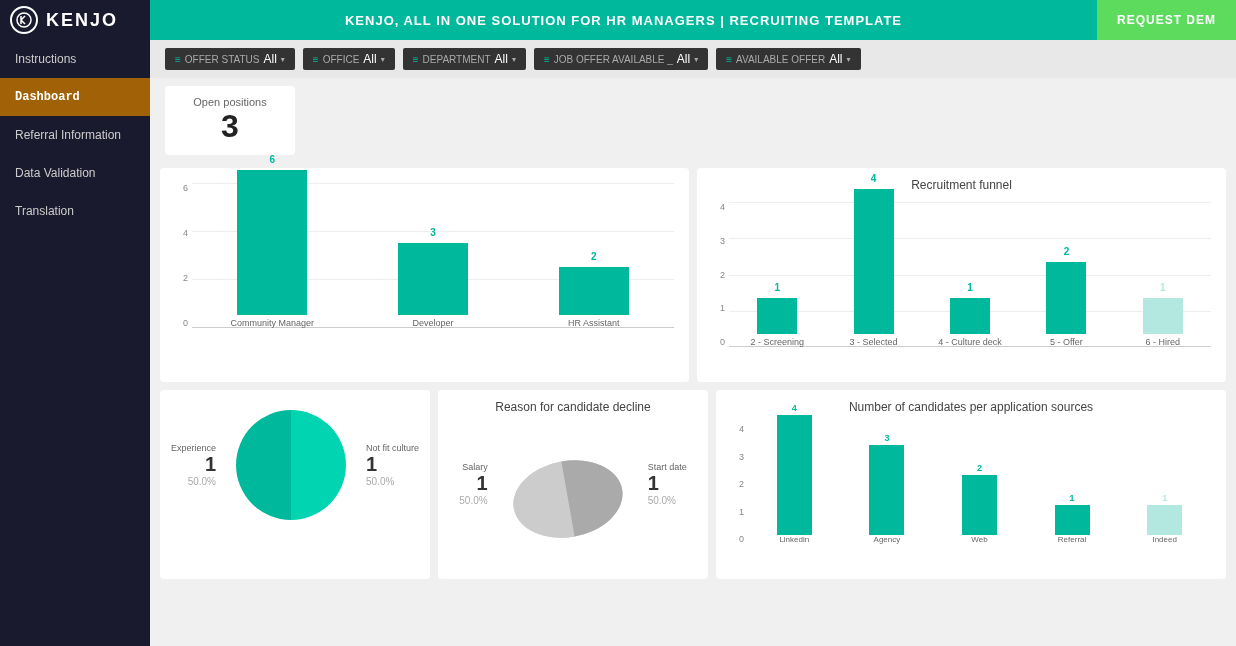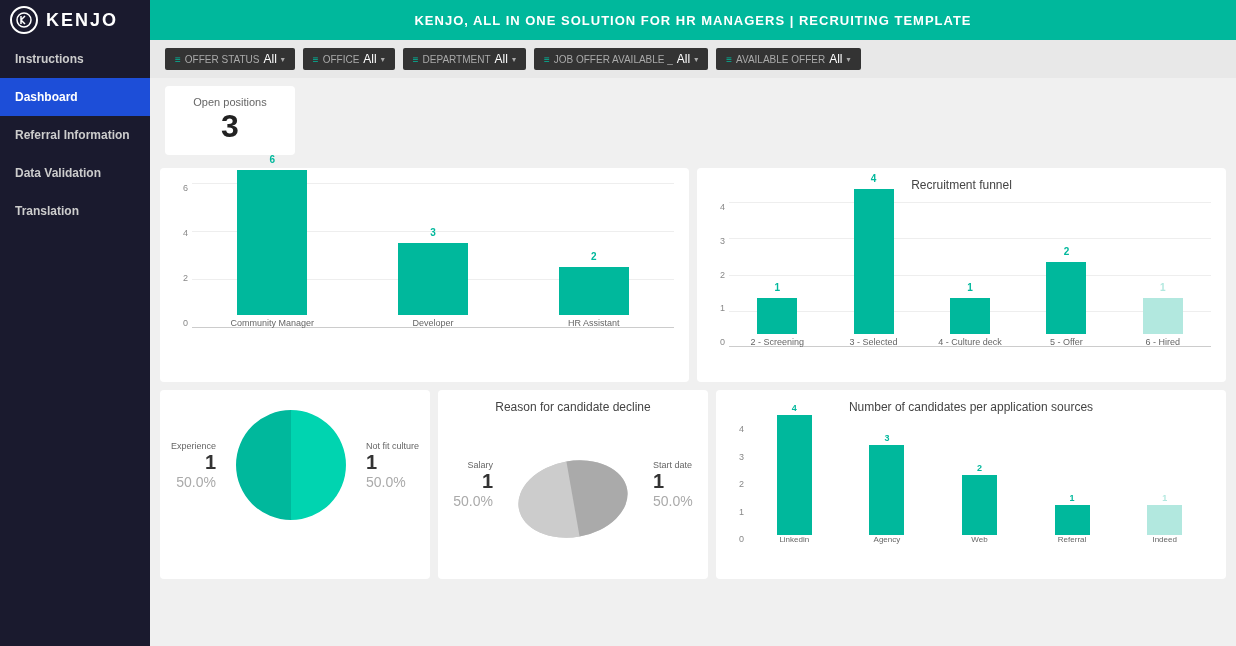--- a/index.html
+++ b/index.html
@@ -68,26 +68,26 @@
       width: 150px;
       background: #1a1a2e;
       color: white;
       flex-shrink: 0;
     }
     .sidebar-item {
       padding: 12px 15px;
       font-size: 12px;
       cursor: pointer;
       color: #ccc;
+    }
+    .sidebar-item.active {
+      background: #a16207;
+      color: white;
       font-weight: bold;
-    }
-    .sidebar-item.active {
-      background: #1d4ed8;
-      color: white;
-      font-weight: bold;
+      font-family: Liberation Mono, monospace;
     }
 
     
     .content {
       flex: 1;
       background: #f0f0f0;
       overflow: hidden;
     }
 
     
@@ -178,21 +178,21 @@
     .pie-label-left {
       text-align: right;
       font-size: 9px;
       color: #666;
     }
     .pie-label-right {
       text-align: left;
       font-size: 9px;
       color: #666;
     }
-    .pie-label-pct { color: #aaa; font-size: 14px; }
+    .pie-label-pct { color: #aaa; font-size: 10px; }
     .app-bar-group {
       display: flex;
       flex-direction: column;
       align-items: center;
     }
     .app-bar-lbl {
       font-size: 8px;
       color: #666;
       text-align: center;
     }
@@ -204,20 +204,21 @@
   <div class="header-logo">
     <div class="logo-icon">
       <svg width="18" height="18" viewBox="0 0 18 18">
         <circle cx="9" cy="9" r="7" fill="none" stroke="white" stroke-width="1.5"></circle>
         <path d="M6 5 L6 13 M6 9 L10 5 M6 9 L10 13" stroke="white" stroke-width="1.5" fill="none"></path>
       </svg>
     </div>
     <span>KENJO</span>
   </div>
   <div class="header-title">KENJO, ALL IN ONE SOLUTION FOR HR MANAGERS | RECRUITING TEMPLATE</div>
+  <div class="header-cta">REQUEST DEM</div>
 </div>
 
 <div class="main-layout">
 
   <div class="sidebar">
     <div class="sidebar-item">
       <span>Instructions</span>
     </div>
     <div class="sidebar-item active">
       <span>Dashboard</span>

